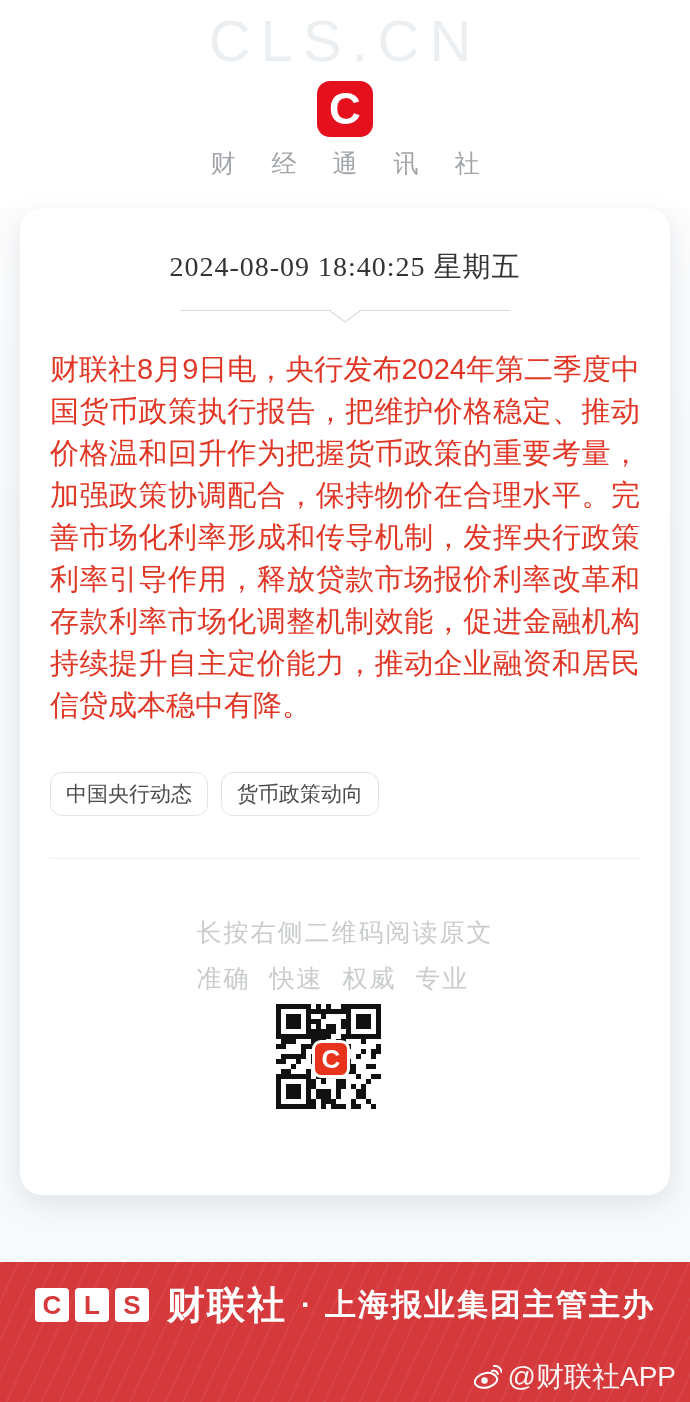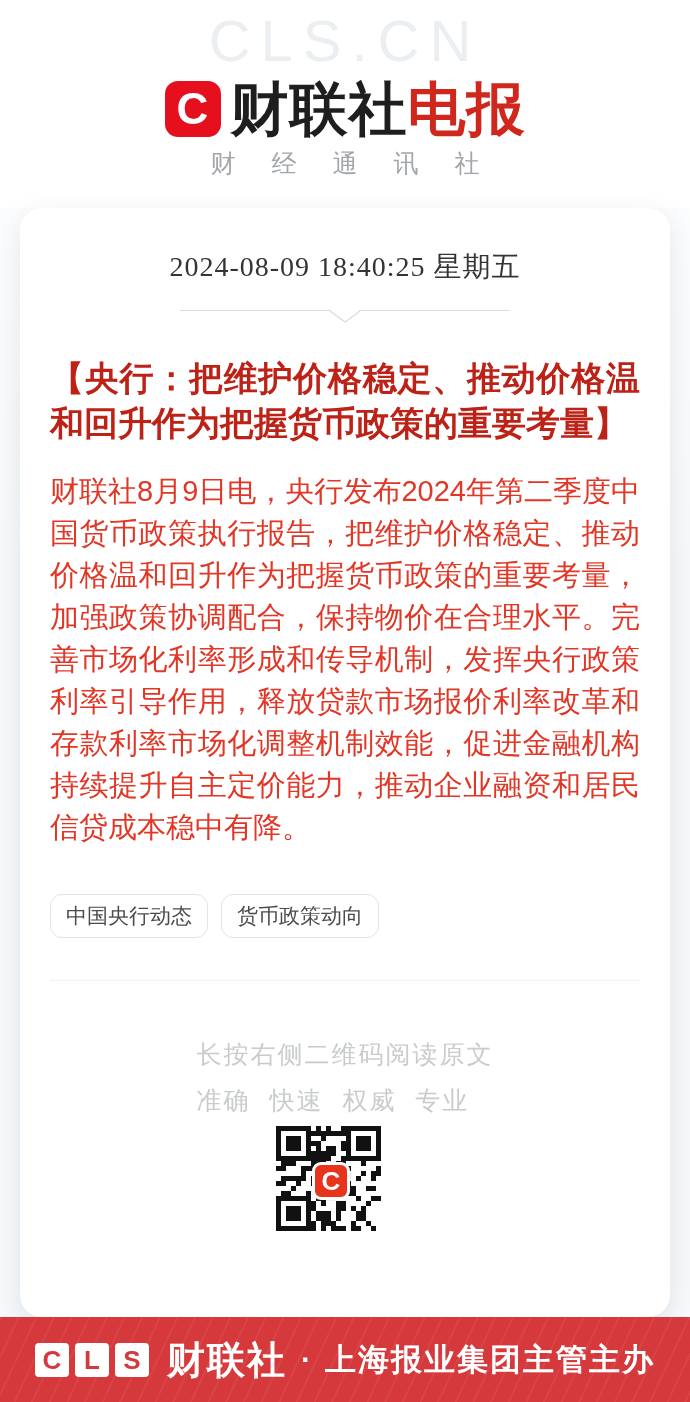--- a/index.html
+++ b/index.html
@@ -134,37 +134,35 @@
 </style>
 </head>
 <body>
 
 <div class="page">
 
   <div class="header">
     <div class="watermark">CLS.CN</div>
     <div class="logo-row">
       <div class="logo-c">C</div>
-      <div class="logo-text"><span class="black">财联社</span><span class="red">电报</span></div>
     </div>
     <div class="tagline">财经通讯社</div>
   </div>
 
   <div class="card">
     <div class="card-date">2024-08-09 18:40:25 星期五</div>
 
     <div class="date-divider">
       <div class="line"></div>
       <svg width="30" height="14" viewBox="0 0 30 14">
         <path d="M0 1 L15 12 L30 1" fill="#ffffff" stroke="#dcdcdc" stroke-width="1.4"></path>
       </svg>
       <div class="line"></div>
     </div>
 
-    <div class="headline">【央行：把维护价格稳定、推动价格温和回升作为把握货币政策的重要考量】</div>
 
     <div class="body-text">财联社8月9日电，央行发布2024年第二季度中国货币政策执行报告，把维护价格稳定、推动价格温和回升作为把握货币政策的重要考量，加强政策协调配合，保持物价在合理水平。完善市场化利率形成和传导机制，发挥央行政策利率引导作用，释放贷款市场报价利率改革和存款利率市场化调整机制效能，促进金融机构持续提升自主定价能力，推动企业融资和居民信贷成本稳中有降。</div>
 
     <div class="tags">
       <div class="tag">中国央行动态</div>
       <div class="tag">货币政策动向</div>
     </div>
 
     <div class="card-divider"></div>
 

